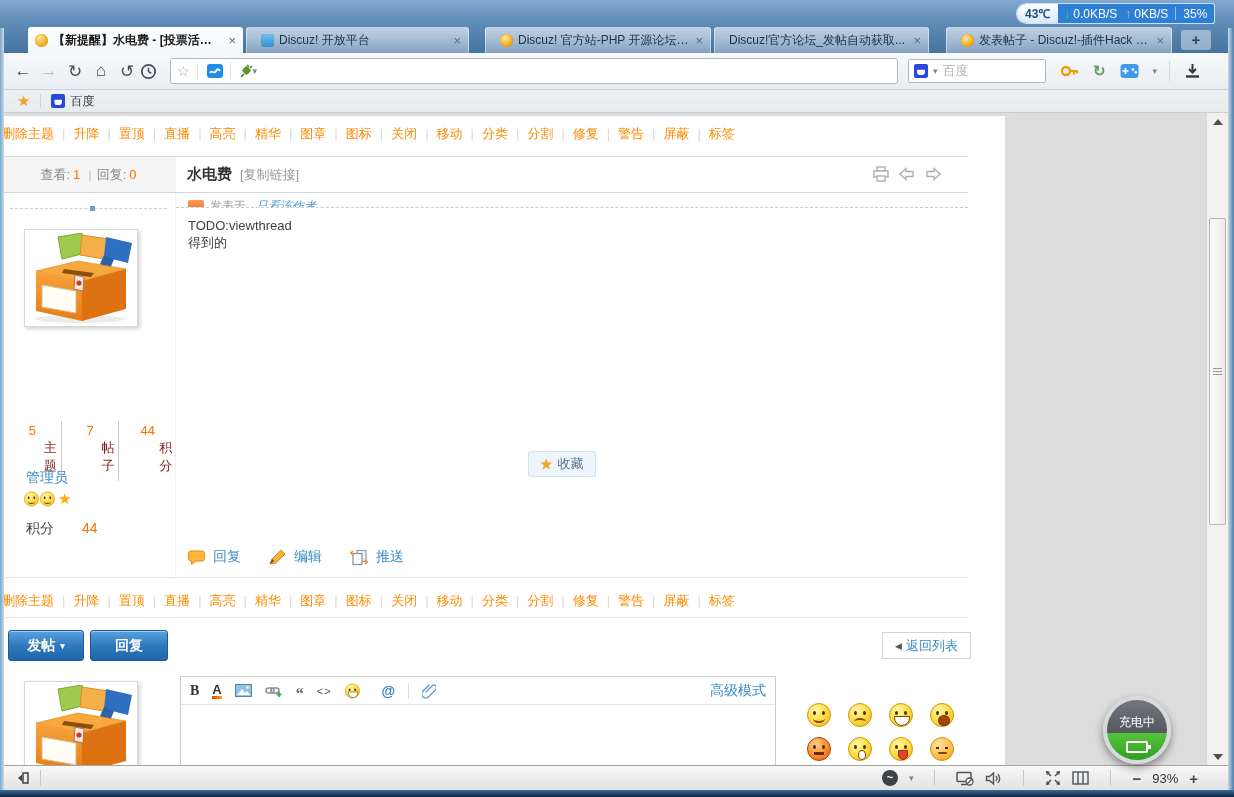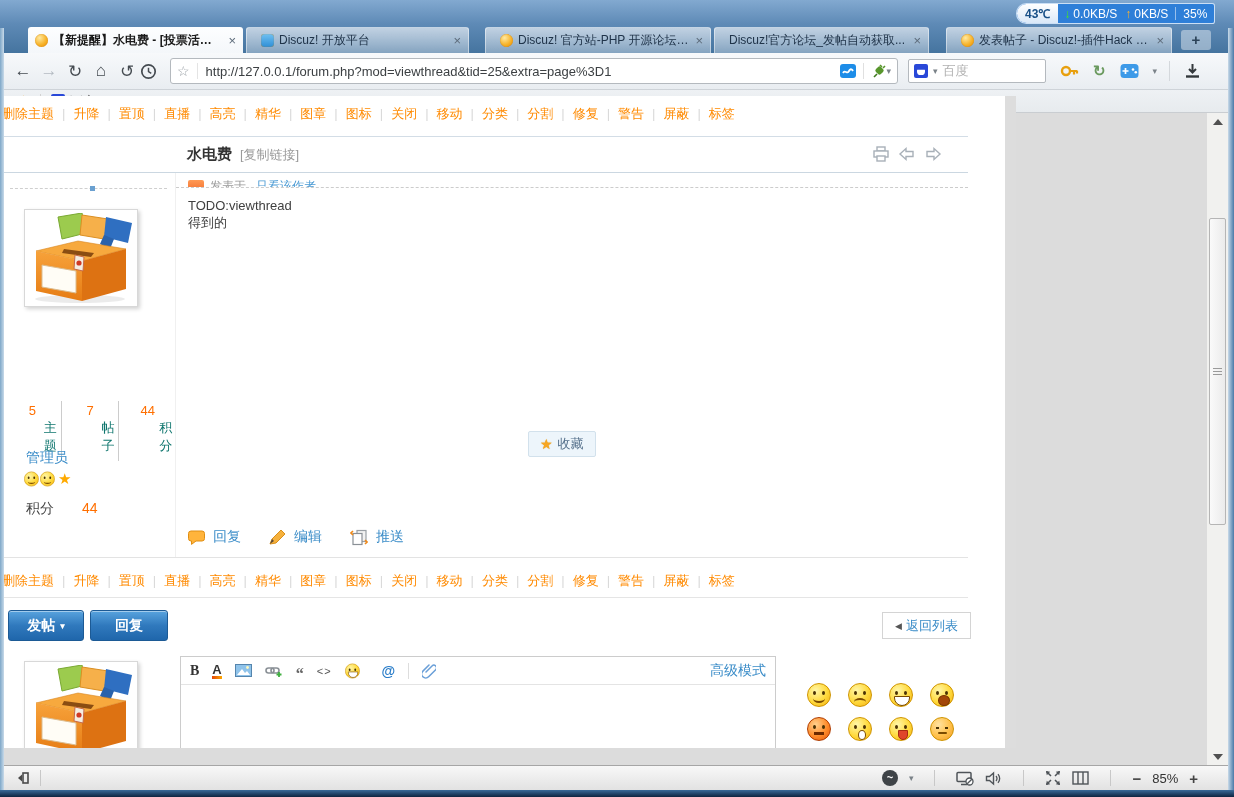--- a/index.html
+++ b/index.html
@@ -57,21 +57,21 @@
   .bookmarks { position:absolute; left:4px; top:90px; width:1224px; height:23px; display:flex; align-items:center;
     background:linear-gradient(#eef1f4,#e7ebee); border-bottom:1px solid #c9cdd1; padding-left:13px; }
   .bookmarks .bstar { color:#f0a52a; font-size:15px; }
   .bookmarks .bsep { width:1px; height:14px; background:#d2d2d2; margin:0 10px; }
   .bk-item { display:flex; align-items:center; font-size:12px; color:#333; }
   .baidu-tile { width:14px; height:14px; border-radius:2px; background:#2948d8; margin-right:5px; position:relative; flex:none; }
   .baidu-tile::after { content:""; position:absolute; left:3px; top:3px; width:8px; height:8px; background:#fff;
     border-radius:50% 50% 45% 45%; clip-path:polygon(0 35%,100% 35%,100% 100%,0 100%); }
 
   
-  .viewport { position:absolute; left:4px; top:96px; width:1012px; height:652px; background:#fff; overflow:hidden; }
+  .viewport { position:absolute; left:4px; top:116px; width:1012px; height:652px; background:#fff; overflow:hidden; }
   .graybg { position:absolute; left:1001px; top:0; width:201px; height:652px; background:#dddddd; }
 
   .modrow { position:absolute; left:-2px; width:980px; list-style:none; font-size:13px; white-space:nowrap; }
   .modrow li { display:inline; color:#ff8a00; }
   .modrow li:not(:last-child)::after { content:"|"; color:#d9d9d9; margin:0 8px; }
   .modrow1 { top:9px; } .modrow2 { top:476px; }
 
   .thread-header { position:absolute; left:0; top:40px; width:964px; height:37px;
     border-top:1px solid #d3dde6; border-bottom:1px solid #cbd7e1; }
   .th-left { position:absolute; left:0; top:0; width:172px; height:100%; background:#f5f5f5;
@@ -87,34 +87,34 @@
   .author-col { position:absolute; left:0; top:0; width:172px; height:100%; border-right:1px solid #f0f0f0; }
   .dash-top { position:absolute; left:6px; right:8px; top:15px; border-top:1px dashed #cfcfcf; }
   .dash-dot { position:absolute; left:86px; top:13px; width:5px; height:5px; background:#6aa0d0; }
   .avatar-frame { position:absolute; left:20px; width:114px; height:98px; background:#fff; padding:3px;
     border:1px solid #d8d8d8; box-shadow:2px 2px 4px rgba(0,0,0,.18); }
   .avatar-frame.a1 { top:36px; } .avatar-frame.a2 { top:0; }
   .stats { position:absolute; left:0; top:228px; width:172px; display:flex; text-align:center; }
   .stats .cell { flex:1; padding:2px 0 6px; }
   .stats .cell:not(:last-child) { border-right:1px solid #ccc; }
   .stats .v { color:#ff6f00; font-size:13px; }
-  .stats .l { color:#0f766e; font-size:13px; margin-top:1px;margin-left:36px; }
+  .stats .l { color:#7f1d1d; font-size:13px; margin-top:1px;margin-left:36px; }
   .grp { position:absolute; left:22px; top:276px; font-size:14px; color:#3a8cc8; }
   .badges { position:absolute; left:20px; top:297px; display:flex; align-items:center; height:18px; }
   .badge-star { color:#ffaa00; font-size:15px; margin-left:2px; }
   .credit { position:absolute; left:22px; top:327px; font-size:14px; color:#444; }
   .credit .cv { color:#ff6f00; margin-left:28px; }
   .modlinks2 { position:absolute; left:22px; top:378px; width:128px; font-size:14px; color:#3a8cc8; line-height:21px; }
 
   .post-col { position:absolute; left:172px; top:0; right:0; height:100%; }
   .meta-clip { position:absolute; left:0; right:0; top:0; height:15px; overflow:hidden; border-bottom:1px dashed #ccc; }
   .meta-inner { position:absolute; left:12px; right:8px; top:-7px; display:flex; align-items:center; font-size:12px; }
   .meta-ico { width:16px; height:13px; background:linear-gradient(#ff9a55,#f26a2a); border-radius:2px; margin-right:6px; flex:none; }
   .meta-inner .mtx { color:#9a9a9a; margin-right:10px; }
-  .meta-inner .mlink { color:#4a9ad4; }
+  .meta-inner .mlink { color:#4a9ad4;font-style:italic; }
   .meta-right { margin-left:auto; display:flex; align-items:flex-start; gap:6px;margin-top:24px; }
   .meta-box { width:44px; height:15px; border:1px solid #ccc; background:#fff; }
   .post-content { position:absolute; left:12px; top:24px; font-size:13px; color:#3f3f3f; line-height:17px; }
   .fav-btn { position:absolute; left:352px; top:258px; height:26px; display:inline-flex; align-items:center;
     padding:0 11px; background:#edf5fb; border:1px solid #d2e1ec; border-radius:2px; }
   .fav-btn .fstar { color:#f6a623; font-size:14px; margin-right:5px; text-shadow:0 0 1px #d98f00; }
   .fav-btn .ftxt { font-size:13px; color:#56718c; }
   .act-row { position:absolute; left:12px; top:355px; display:flex; align-items:center; gap:8px; font-size:14px; }
   .act-row .alink { color:#3a8cc8; margin-right:20px; }
 
@@ -275,21 +275,20 @@
     <span class="navbtn">⌂</span>
     <span class="navbtn">↺</span>
     <span class="navbtn">
       <svg width="17" height="17" viewBox="0 0 16 16">
           <circle cx="8" cy="8" r="6.3" fill="none" stroke="#454b51" stroke-width="1.6"></circle>
           <path d="M8 4.5V8l2.6 1.8" fill="none" stroke="#454b51" stroke-width="1.4"></path>
         </svg>
     </span>
     <div class="addressbar">
       <span class="star">☆</span>
-      <span class="url">http://127.0.0.1/forum.php?mod=viewthread&amp;tid=25&amp;extra=page%3D1</span>
       <span>
         <svg width="18" height="16" viewBox="0 0 18 16">
             <rect x="1" y="1" width="16" height="14" rx="3" fill="#1d8de8"></rect>
             <path d="M4 10c2-4 4 2 6-2s4 0 4 0" fill="none" stroke="#fff" stroke-width="1.8"></path>
           </svg>
       </span>
       <span class="ext-sep"></span>
       <span>
         <svg width="16" height="16" viewBox="0 0 16 16">
             <path d="M4 14l3-3" stroke="#3f7a1f" stroke-width="1.6"></path>
@@ -344,20 +343,27 @@
   </div>
 
   <div class="viewport">
     <div class="graybg"></div>
 
     <ul class="modrow modrow1">
       
     <li>删除主题</li><li>升降</li><li>置顶</li><li>直播</li><li>高亮</li><li>精华</li><li>图章</li><li>图标</li><li>关闭</li><li>移动</li><li>分类</li><li>分割</li><li>修复</li><li>警告</li><li>屏蔽</li><li>标签</li></ul>
 
     <div class="thread-header">
+      <div class="th-left">
+        <span>查看:</span>
+        <b>1</b>
+        <span class="pipe">|</span>
+        <span>回复:</span>
+        <b>0</b>
+      </div>
       <div class="th-title">
         <span class="name">水电费</span>
         <span class="copy">[复制链接]</span>
       </div>
       <div class="th-icons">
         <span>
           <svg width="18" height="17" viewBox="0 0 18 17">
               <rect x="5" y="1" width="8" height="4" fill="#fff" stroke="#a8b0b8" stroke-width="1.4"></rect>
               <rect x="2" y="5" width="14" height="6" fill="#fff" stroke="#a8b0b8" stroke-width="1.4"></rect>
               <rect x="5" y="10" width="8" height="5" fill="#fff" stroke="#a8b0b8" stroke-width="1.4"></rect>
@@ -585,22 +591,28 @@
           </svg>
       </span>
       <span>
         <svg width="17" height="14" viewBox="0 0 17 14">
             <rect x="1" y="1" width="15" height="12" fill="none" stroke="#4f5459" stroke-width="1.4"></rect>
             <path d="M6 1v12M11 1v12" stroke="#4f5459" stroke-width="1.4"></path>
           </svg>
       </span>
       <span class="sb-sep"></span>
       <span class="sb-pm">−</span>
-      <span class="sb-zoomtxt">85%</span>
+      <span class="sb-zoomtxt">93%</span>
       <span class="sb-pm">+</span>
     </div>
   </div>
 
+  <div class="charge">
+    <div class="top">充电中</div>
+    <div class="bot">
+        <span class="batt"></span>
+      </div>
+  </div>
 
   <div class="left-edge"></div>
   <div class="right-edge"></div>
   <div class="bottom-edge"></div>
 </div>
 
 </body></html>

